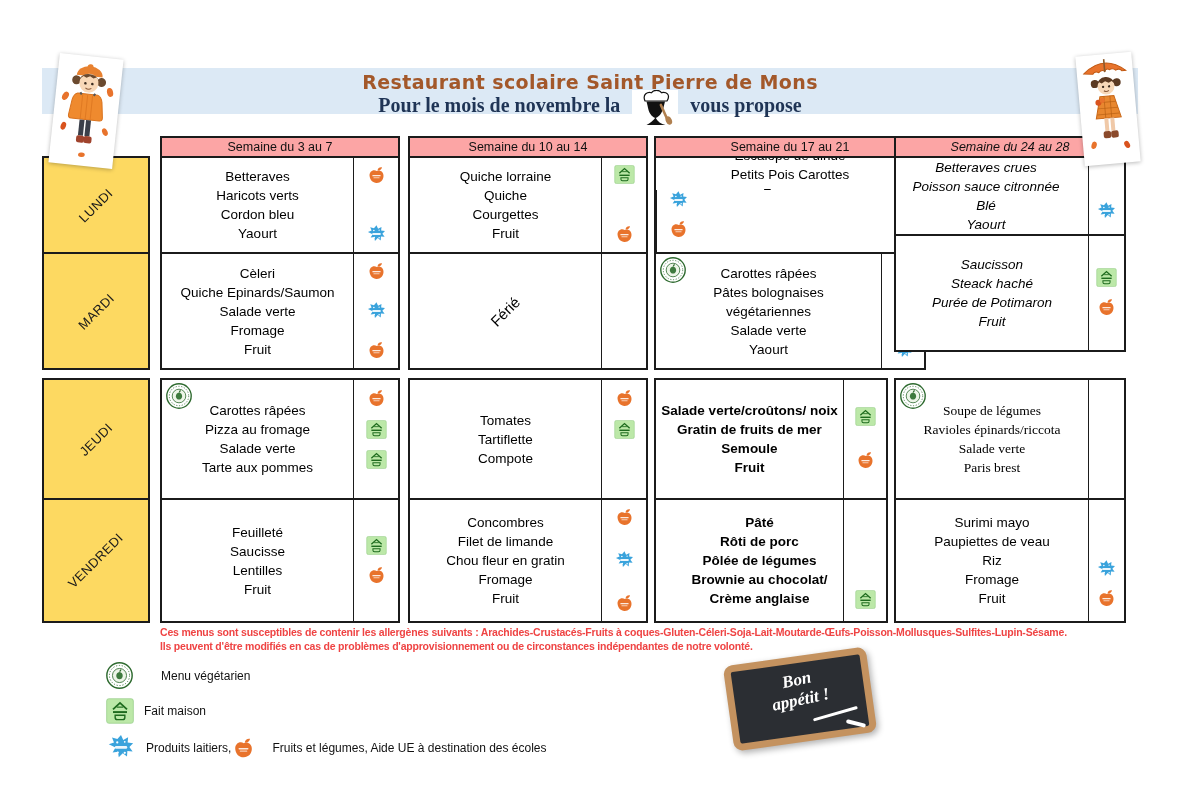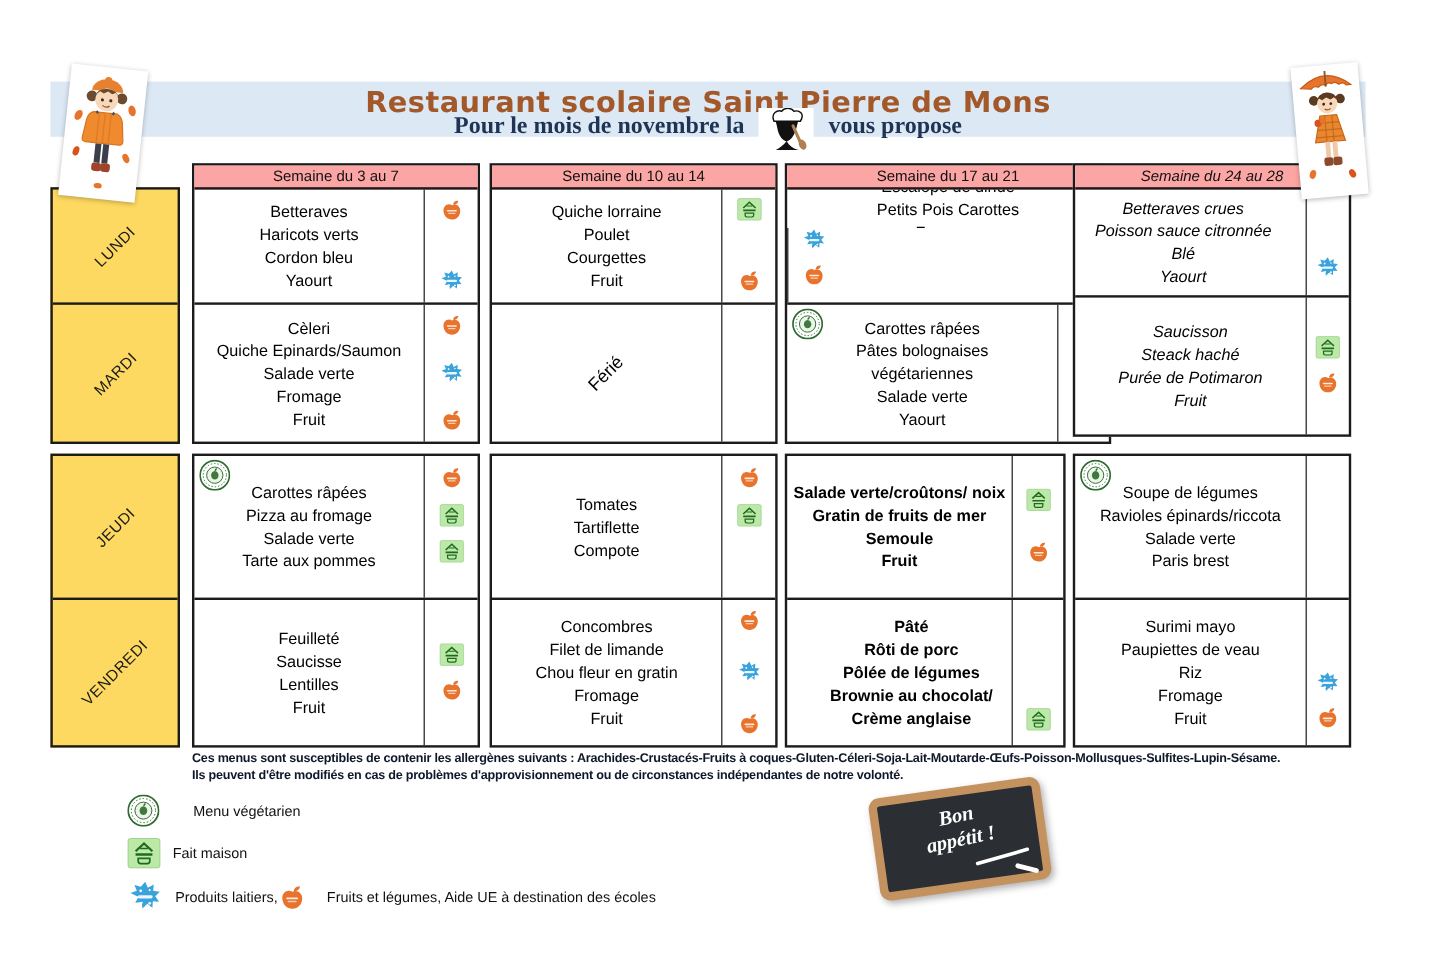--- a/index.html
+++ b/index.html
@@ -1,21 +1,21 @@
 <!DOCTYPE html>
 <html><head>
 <meta charset="utf-8">
 <style>
   *{box-sizing:border-box;margin:0;padding:0}
   html,body{background:#fff}
   #page{position:relative;width:1198px;height:808px;background:#ffffff;font-family:"Liberation Sans",sans-serif;overflow:hidden}
 
   
   .band{position:absolute;left:42px;top:68px;width:1096px;height:46px;background:#DCE9F5}
-  .title{text-align:center;font-size:24px;font-weight:bold;color:#A3582A;letter-spacing:.4px;margin-top:3px;font-family:"DejaVu Sans",sans-serif}
+  .title{text-align:center;font-size:19px;font-weight:bold;color:#A3582A;letter-spacing:.4px;margin-top:3px;font-family:"DejaVu Sans",sans-serif}
   .subtitle{position:absolute;left:0;right:0;top:26px;display:flex;justify-content:center;align-items:flex-start;gap:12px;
             font-family:"Liberation Serif",serif;font-weight:bold;font-size:20px;color:#1F3455;z-index:3}
   .chef{display:inline-flex;width:46px;height:42px;background:#fff;margin-top:-4px;position:relative;z-index:4;justify-content:center}
   .kid{position:absolute;background:#fff;box-shadow:0 1px 4px rgba(0,0,0,.28);padding:2px;z-index:5}
   .kid-left{left:54px;top:56px;width:64px;height:110px;transform:rotate(6deg)}
   .kid-right{left:1080px;top:54px;width:56px;height:110px;transform:rotate(-5deg)}
 
   
   .dayblock{position:absolute;left:42px;width:108px;border:2px solid #1b1b1b;background:#FDD961}
   .daycell{display:flex;align-items:center;justify-content:center}
@@ -33,21 +33,21 @@
   .ic-split{justify-content:space-between;padding:7px 0}
   .ic-top{justify-content:flex-start;padding-top:8px;gap:11px}
   .ic-center{justify-content:center;gap:10px}
   .ic-bottom{justify-content:flex-end;padding-bottom:12px;gap:8px}
   .ic-centersplit{justify-content:center;gap:24px}
   .vegbadge{position:absolute;top:3px;left:4px;line-height:0}
   .ferie{transform:rotate(-45deg);font-size:15px;color:#000}
   .icn{display:inline-flex;line-height:0}
 
   
-  .footer{position:absolute;left:160px;top:625px;width:990px;color:#0f172a}
+  .footer{position:absolute;left:160px;top:625px;width:990px;color:#ef4444}
   .footer div{font-size:10.5px;font-weight:bold;letter-spacing:-.2px;line-height:14px}
   .legend{position:absolute;left:106px;top:662px;font-size:12px;color:#111}
   .lrow{display:flex;align-items:center;margin-bottom:9px}
 
   
   .board{position:absolute;left:728px;top:656px;width:144px;height:86px;transform:rotate(-8deg);
          background:#2B2E33;border:7px solid #C4925F;border-radius:9px;box-shadow:2px 3px 6px rgba(0,0,0,.3)}
   .board-text{color:#fff;font-family:"Liberation Serif",serif;font-style:italic;font-weight:bold;font-size:17px;
               text-align:center;transform:rotate(-4deg);margin-top:7px;line-height:20px}
   .underline{position:absolute;right:9px;bottom:15px;width:46px;height:3px;background:#fff;border-radius:2px;transform:rotate(-8deg)}
@@ -283,21 +283,21 @@
               </svg>
             </span>
           </div>
         </div>
       </div>
       <div class="wtable" style="left: 408px; top: 136px; width: 240px;">
         <div class="whead">Semaine du 10 au 14</div>
         <div class="wrow" style="height: 94px;">
           <div class="cellbody">
             <div class="line">Quiche lorraine</div>
-            <div class="line">Poulet</div>
+            <div class="line">Quiche</div>
             <div class="line">Courgettes</div>
             <div class="line">Fruit</div>
           </div>
           <div class="iconcol ic-split" style="width: 45px;">
             <span class="icn">
               <svg width="21" height="19" viewBox="0 0 26 24">
     <rect x=".6" y=".6" width="24.8" height="22.8" rx="2" fill="#BCE8A8" stroke="#8CC87E" stroke-width=".6"></rect>
     <path d="M6.5 10.5L13 4.5l6.5 6" fill="none" stroke="#1E6B1E" stroke-width="1.7"></path>
     <path d="M10 8.4h6" stroke="#1E6B1E" stroke-width="1.1"></path>
     <path d="M6.5 13h13" stroke="#1E6B1E" stroke-width="1.8"></path>
@@ -500,21 +500,21 @@
     <path d="M10 8.4h6" stroke="#1E6B1E" stroke-width="1.1"></path>
     <path d="M6.5 13h13" stroke="#1E6B1E" stroke-width="1.8"></path>
     <path d="M8.5 16h9v2c0 1.1-.9 2-2 2h-5c-1.1 0-2-.9-2-2z" fill="none" stroke="#1E6B1E" stroke-width="1.3"></path>
               </svg>
             </span>
           </div>
         </div>
       </div>
       <div class="wtable" style="left: 894px; top: 136px; width: 232px; font-style: italic;">
         <div class="whead">Semaine du 24 au 28</div>
-        <div class="wrow" style="height: 88px; gap: 12px;">
+        <div class="wrow" style="height: 76px; gap: 12px;">
           <div class="cellbody">
             <div class="line">Betteraves crues</div>
             <div class="line">Poisson sauce citronnée</div>
             <div class="line">Blé</div>
             <div class="line">Yaourt</div>
           </div>
           <div class="iconcol ic-bottom" style="width: 36px;">
             <span class="icn">
               <svg width="21" height="21" viewBox="0 0 24 24">
     <path d="M12 1.5l1.8 4 3.9-2.2-.4 4.2 4.4.6-3 3 2.6 3.6-4.2-.3-.3 4.4-3.4-2.7-3.2 3.2-.6-4.4-4.3.6 2.3-3.9L2.2 9l4.2-1.5-1.6-3.9 4.3 1.2z" fill="#3AA3DC"></path>
@@ -549,21 +549,21 @@
     <path d="M12.3 6.9C8.6 4.4 3.5 7.2 4.1 12.7c.5 4.8 4 8 8.2 7.8 4.4-.2 7.5-3.4 7.7-8 .2-4.8-4.4-7.5-7.7-5.6z" fill="#E8732C"></path>
     <path d="M13.2 6.3c.3-2.8 2.6-4.1 5.1-3.6-.4 2.6-2.4 4.1-5.1 3.6z" fill="#E8732C"></path>
     <rect x="7.2" y="11.4" width="9.6" height="1.5" rx=".75" fill="#fff" opacity=".85"></rect>
     <rect x="8.4" y="14" width="7.2" height="1.2" rx=".6" fill="#fff" opacity=".65"></rect>
               </svg>
             </span>
           </div>
         </div>
       </div>
       <div class="wtable" style="left: 894px; top: 378px; width: 232px;">
-        <div class="wrow" style="height: 118px;">
+        <div class="wrow" style="height: 118px; font-family: Liberation Serif, serif;">
           <div class="cellbody">
             <span class="vegbadge"><span class="icn">
                 <svg width="26" height="26" viewBox="0 0 26 26">
     <circle cx="13" cy="13" r="12.2" fill="#fff" stroke="#2F6B30" stroke-width="1.4"></circle>
     <circle cx="13" cy="13" r="9.7" fill="none" stroke="#2F6B30" stroke-width=".8" stroke-dasharray="1.2 1.6"></circle>
     <circle cx="13" cy="13" r="6.8" fill="#EDF5E8" stroke="#2F6B30" stroke-width=".8"></circle>
     <path d="M13 9.6c2 .4 3.2 1.8 3.1 3.8-.1 1.9-1.5 3.2-3.1 3.2s-3-1.3-3.1-3.2c-.1-2 1.1-3.4 3.1-3.8z" fill="#3E7A3E"></path>
     <path d="M13 9.7c-.3-1.4.4-2.4 1.7-2.7.2 1.4-.4 2.3-1.7 2.7z" fill="#2F6B30"></path>
                 </svg>
               </span></span>

